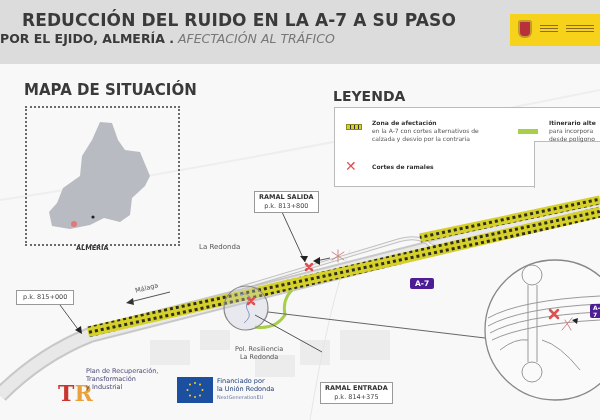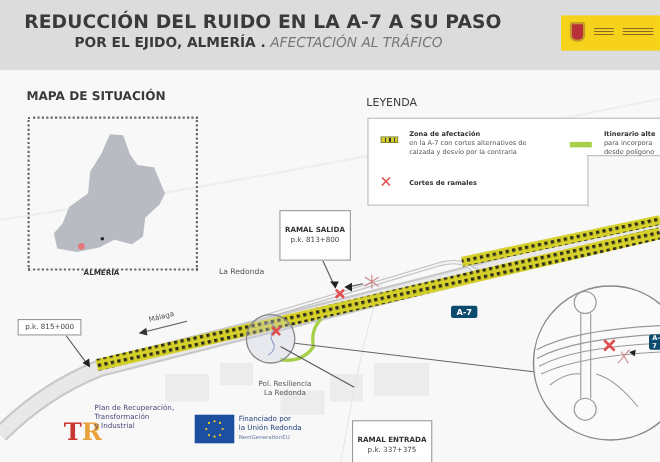--- a/index.html
+++ b/index.html
@@ -1,39 +1,39 @@
 <!DOCTYPE html>
 <html><head>
 <meta charset="utf-8">
 <style>
   * { box-sizing: border-box; margin: 0; padding: 0; }
   body { width: 600px; height: 420px; overflow: hidden; background: #fafafa; font-family: "DejaVu Sans", sans-serif; position: relative; }
   .header { position: absolute; left: 0; top: 0; width: 600px; height: 64px; background: #dcdcdc; }
   .title1 { position: absolute; left: 0; width: 470px; top: 10px; text-align: left; font-size: 17px; font-weight: bold; color: #3a3a3a; letter-spacing: 0.1px; margin-left: 22px; }
-  .title2 { position: absolute; left: 0; width: 470px; top: 31px; text-align: center; font-size: 12.5px; color: #3a3a3a; }
+  .title2 { position: absolute; left: 0; width: 470px; top: 31px; font-size: 12.5px; color: #3a3a3a; }
   .title2 b { font-weight: bold; }
   .title2 i { font-style: italic; color: #777; font-weight: normal; }
   .gov-logo { position: absolute; left: 510px; top: 14px; width: 90px; height: 32px; background: #f7d21a; }
   .gov-shield { position: absolute; left: 8px; top: 6px; width: 14px; height: 18px; background: #b7303a; border-radius: 3px 3px 6px 6px; border: 2px solid #c49a2a; }
   .gov-text { position: absolute; top: 11px; height: 8px; width: 18px; background: repeating-linear-gradient(#8a6a2a 0 1px, transparent 1px 3px); }
   .main { position: absolute; left: 0; top: 64px; width: 600px; height: 356px; background: #f8f8f8; }
-  .map-title { position: absolute; left: 24px; top: 81px; font-size: 11px; font-weight: bold; color: #3a3a3a; }
+  .map-title { position: absolute; left: 24px; top: 81px; font-size: 15px; font-weight: bold; color: #3a3a3a; }
   .map-box { position: absolute; left: 25px; top: 106px; width: 155px; height: 140px; border: 2px dotted #6a6a6a; }
-  .legend-title { position: absolute; left: 333px; top: 88px; font-size: 10px; font-weight: normal; color: #3a3a3a; }
+  .legend-title { position: absolute; left: 333px; top: 88px; font-size: 14px; font-weight: bold; color: #3a3a3a; }
   .legend-box { position: absolute; left: 334px; top: 107px; width: 280px; height: 80px; border: 1px solid #bbb; background: #fff; }
   .legend-sub { position: absolute; left: 534px; top: 141px; width: 80px; height: 47px; background: #f8f8f8; border-left: 1px solid #bbb; border-top: 1px solid #bbb; }
   .leg-sw-hatch { position: absolute; left: 346px; top: 124px; width: 16px; height: 6px; background: repeating-linear-gradient(90deg, #d6d02a 0 3px, #333 3px 4px); border: 1px solid #8a8a20; }
   .leg-sw-green { position: absolute; left: 518px; top: 129px; width: 20px; height: 5px; background: #a8cf4a; }
   .leg-x { position: absolute; left: 345px; top: 159px; font-size: 14px; font-weight: bold; color: #e05050; line-height: 1; }
   .leg-t { position: absolute; font-size: 6px; color: #555; line-height: 8px; }
   .leg-t b { color: #333; font-weight: bold; }
-  .label-box { position: absolute; background: #fff; border: 1px solid #999; text-align: center; font-size: 6.5px; color: #444; line-height: 9px; padding: 13px 4px; }
+  .label-box { position: absolute; background: #fff; border: 1px solid #999; text-align: center; font-size: 6.5px; color: #444; line-height: 9px; padding: 1px 4px; }
   .label-box b { font-weight: bold; color: #333; display: block; }
   .place { position: absolute; font-size: 7px; color: #555; }
-  .a7 { position: absolute; background: #0c4a6e; color: #fff; font-size: 7.5px; font-weight: bold; padding: 1px 5px; border-radius: 2px; }
+  .a7 { position: absolute; background: #4c1d95; color: #fff; font-size: 7.5px; font-weight: bold; padding: 1px 5px; border-radius: 2px; }
   .tr-logo { position: absolute; left: 58px; top: 382px; font-size: 22px; font-weight: bold; color: #c8362f; font-family: "DejaVu Serif", serif; line-height: 1; }
   .tr-logo span { color: #e9a23b; }
   .tr-text { position: absolute; left: 86px; top: 367px; font-size: 6.5px; color: #4a4a7a; line-height: 8px; }
   .eu-flag { position: absolute; left: 177px; top: 377px; width: 36px; height: 26px; background: #1d4fa0; }
   .eu-text { position: absolute; left: 217px; top: 377px; font-size: 6.5px; color: #23407a; line-height: 8px; }
   .eu-text b { font-weight: normal; }
   svg.overlay { position: absolute; left: 0; top: 0; }
 </style>
 </head>
 <body>
@@ -145,21 +145,21 @@
   <span>para incorpora</span><br>
   <span>desde polígono</span>
 </div>
 
 <div class="label-box" style="left:254px;top:191px;">
   <b>RAMAL SALIDA</b>
   <span>p.k. 813+800</span>
 </div>
 <div class="label-box" style="left:320px;top:344px;margin-top:38px;">
   <b>RAMAL ENTRADA</b>
-  <span>p.k. 337+375</span>
+  <span>p.k. 814+375</span>
 </div>
 <div class="label-box" style="left:16px;top:290px;padding:2px 6px;">p.k. 815+000</div>
 <div class="place" style="left:135px;top:284px;transform:rotate(-14deg);font-size:6.5px;">Málaga</div>
 <div class="place" style="left:199px;top:243px;">La Redonda</div>
 <div class="place" style="left:235px;top:345px;text-align:center;font-size:6.5px;line-height:8px;">
   <span>Pol. Resiliencia</span><br><span>La Redonda</span>
 </div>
 <div class="a7" style="left:410px;top:278px;">A-7</div>
 <div class="a7" style="left:590px;top:304px;font-size:6px;padding:0 3px;">A-7</div>
 

